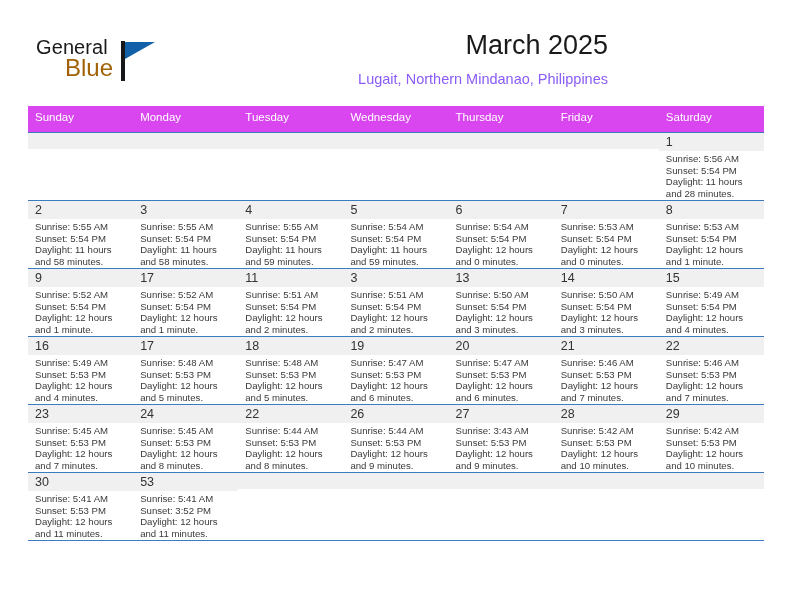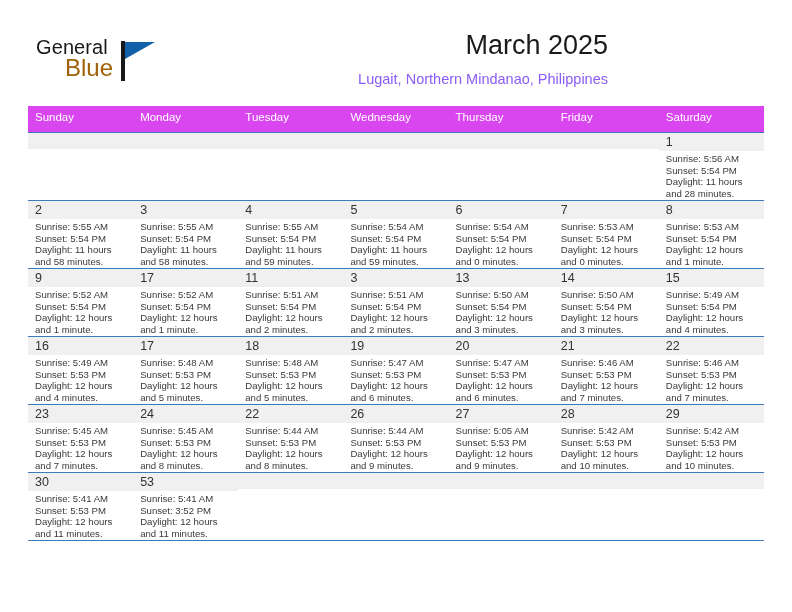--- a/index.html
+++ b/index.html
@@ -480,21 +480,21 @@
                 <div>Sunrise: 5:44 AM</div>
                 <div>Sunset: 5:53 PM</div>
                 <div class="wrap">Daylight: 12 hours and 9 minutes.</div>
               </div>
             </div>
           </td>
           <td>
             <div class="cell-inner">
               <span class="daynum">27</span>
               <div class="details">
-                <div>Sunrise: 5:05 AM</div>
+                <div>Sunrise: 3:43 AM</div>
                 <div>Sunset: 5:53 PM</div>
                 <div class="wrap">Daylight: 12 hours and 9 minutes.</div>
               </div>
             </div>
           </td>
           <td>
             <div class="cell-inner">
               <span class="daynum">28</span>
               <div class="details">
                 <div>Sunrise: 5:42 AM</div>

